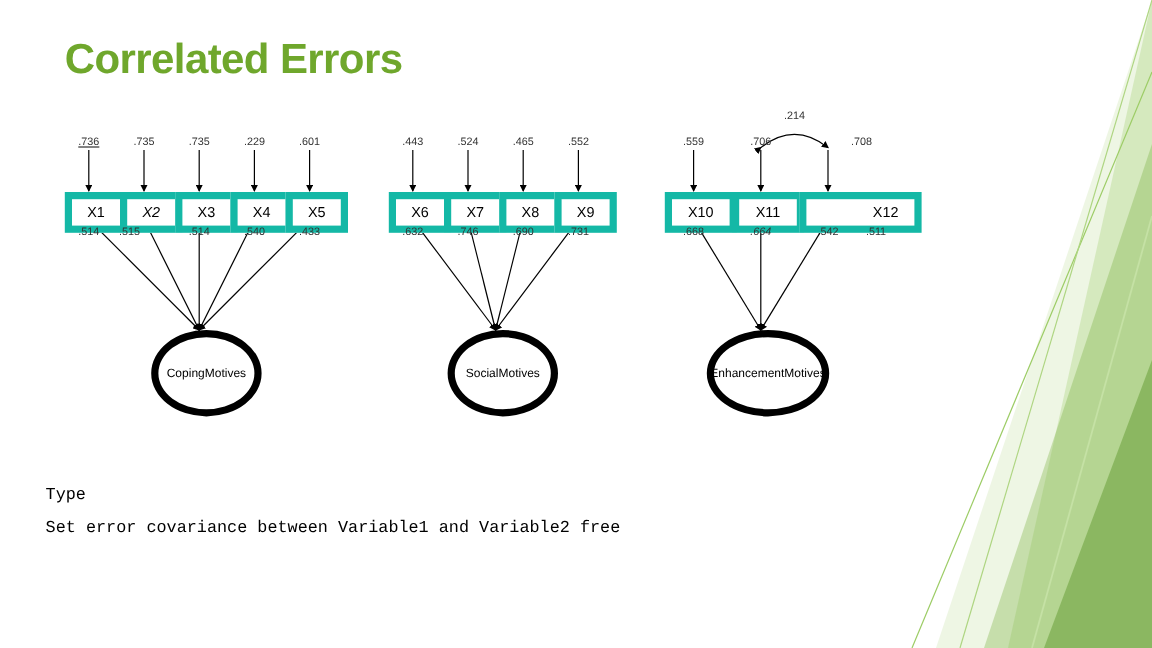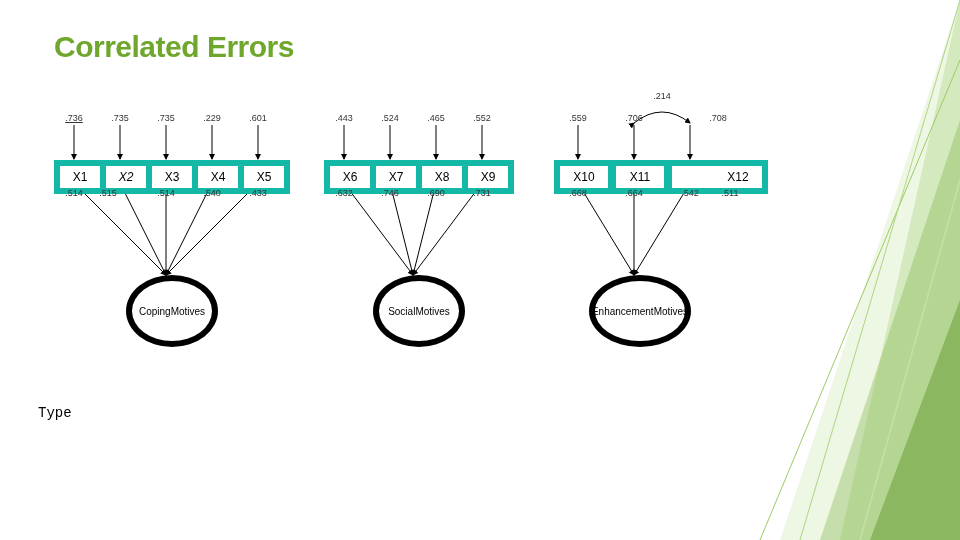--- a/index.html
+++ b/index.html
@@ -14,21 +14,21 @@
   }
   .slide {
     position: relative;
     width: 960px;
     height: 540px;
   }
   .title {
     position: absolute;
     top: 30px;
     left: 54px;
-    font-size: 30px;
+    font-size: 35px;
     font-weight: 700;
     color: #6fa72c;
     letter-spacing: -0.5px;
   }
   .diagram-area {
     position: absolute;
     top: 105px;
     left: 54px;
     width: 780px;
     height: 280px;
@@ -172,21 +172,21 @@
         <div class="num" style="left:382px;top:8px;">.465</div>
         <div class="num" style="left:382px;top:83px;">.690</div>
         <div class="var-box" style="left:408px;top:55px;width:40px;height:22px;line-height:22px;">X9</div>
         <div class="num" style="left:428px;top:8px;">.552</div>
         <div class="num" style="left:428px;top:83px;">.731</div>
         <div class="var-box" style="left:500px;top:55px;width:48px;height:22px;line-height:22px;">X10</div>
         <div class="num" style="left:524px;top:8px;">.559</div>
         <div class="num" style="left:524px;top:83px;">.668</div>
         <div class="var-box" style="left:556px;top:55px;width:48px;height:22px;line-height:22px;">X11</div>
         <div class="num" style="left:580px;top:8px;">.706</div>
-        <div class="num" style="left:580px;top:83px;">.664</div>
+        <div class="num" style="left:580px;top:83px;font-style:italic;">.664</div>
         <div class="var-box" style="left:612px;top:55px;width:48px;height:22px;line-height:22px;padding-left:42px;">X12</div>
         <div class="num" style="left:664px;top:8px;">.708</div>
         <div class="num" style="left:636px;top:83px;">.542</div>
       </div>
 
     <div class="factor" id="f0" style="width: 80px; height: 60px; left: 72px; top: 170px;">
         <div>Coping</div>
         <div>Motives</div>
       </div>
     <div class="factor" id="f1" style="width: 80px; height: 60px; left: 319px; top: 170px;">
@@ -198,15 +198,16 @@
         <div>Motives</div>
       </div>
 
     <div class="num" id="corrlab" style="left: 608px; top: -14px;">.214</div>
 
     <div class="num" id="extraload" style="left: 676px; top: 83px;">.511</div>
   </div>
 
   <div class="code-block">
     <div>Type</div>
+    <div>Set error covariance between Variable1 and Variable2 free</div>
   </div>
 
 </div>
 
 </body></html>

